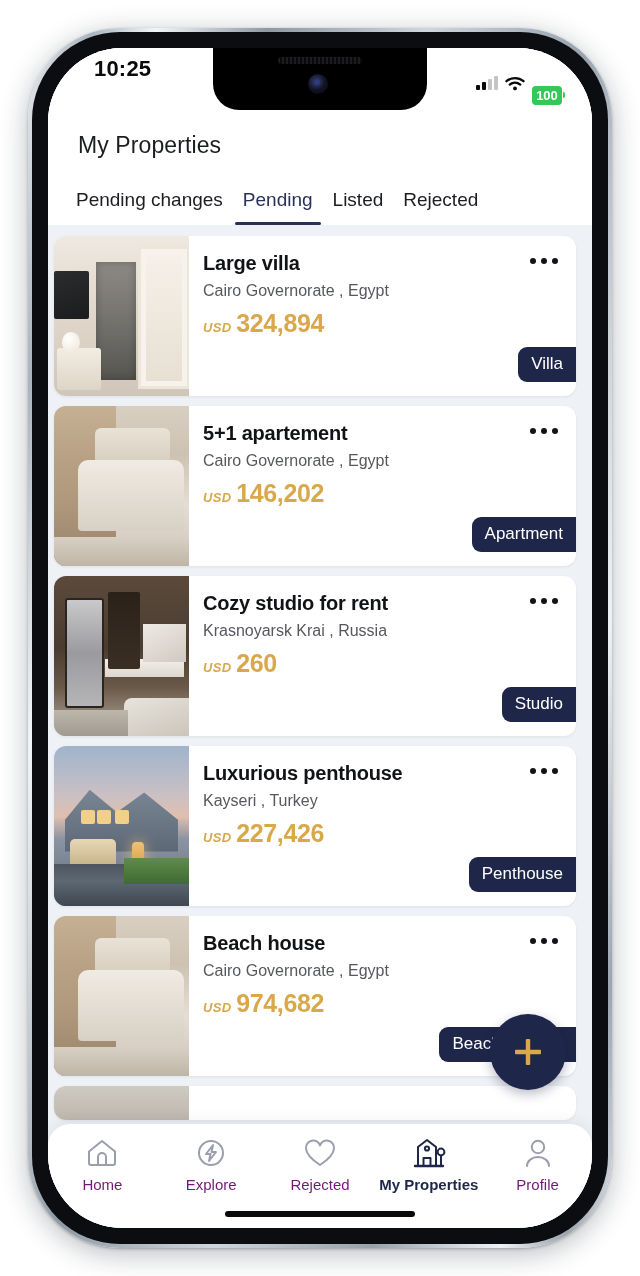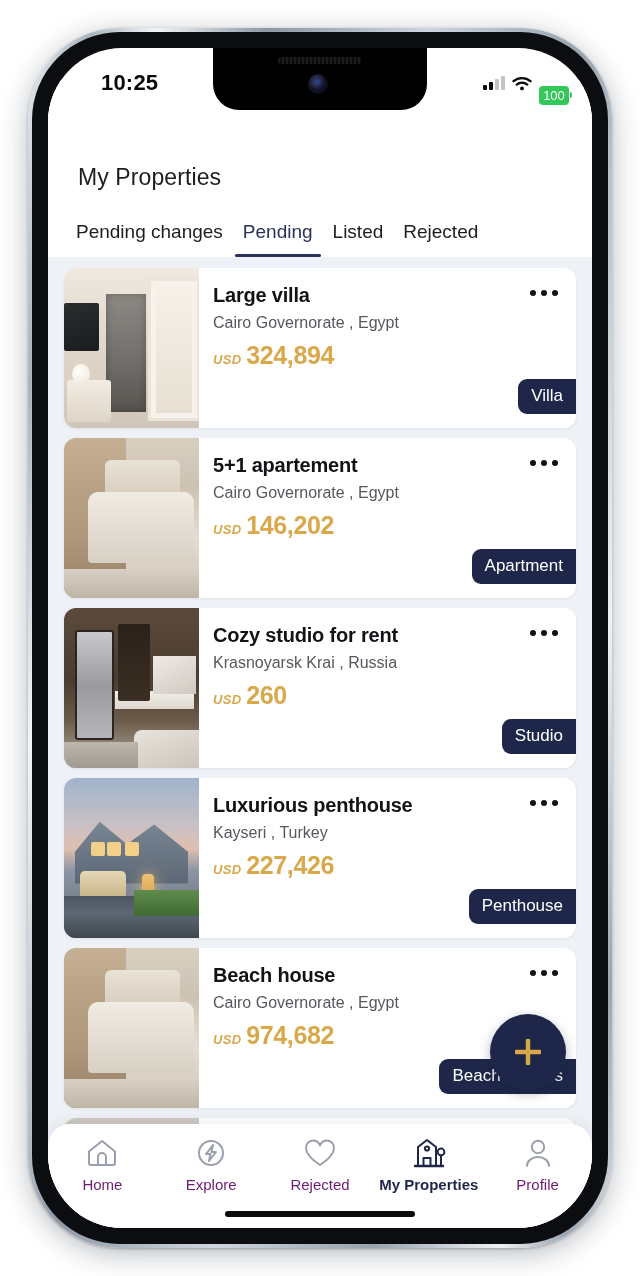--- a/index.html
+++ b/index.html
@@ -55,59 +55,59 @@
     width:20px; height:20px; border-radius:50%;
     background:radial-gradient(circle at 42% 38%,#2a2f52 0 22%,#111427 48%,#050609 100%);
   }
   .notch .cam:after{
     content:""; position:absolute; left:6px; top:5px; width:6px; height:6px;
     border-radius:50%; background:#2f3d86; opacity:.85;
   }
 
   
   .statusbar{
-    position:absolute; left:11px; top:0; width:100%; height:62px; z-index:50;
-    display:flex; align-items:center; justify-content:space-between;
+    position:absolute; left:4px; top:0; width:100%; height:62px; z-index:50;
+    display:flex; justify-content:space-between;
     padding:0 34px 0 42px; color:#0a0a0a;
   }
   .sb-time{ font-size:22px; font-weight:bold; letter-spacing:.2px; margin-top:8px; }
   .sb-right{ display:flex; align-items:center; gap:7px; margin-top:8px; }
   .sig{ display:flex; align-items:flex-end; gap:2px; height:14px; }
   .sig i{ width:4px; background:#0a0a0a; border-radius:1px; display:block; }
   .sig i:nth-child(1){height:5px}
   .sig i:nth-child(2){height:8px}
   .sig i:nth-child(3){height:11px;background:#c2c4c8}
   .sig i:nth-child(4){height:14px;background:#c2c4c8}
   .batt{
     position:relative; background:#34c759; color:#fff;
-    font-size:13px; font-weight:normal; line-height:1;
+    font-size:13px; font-weight:bold; line-height:1;
     padding:3px 4px 3px 4px; border-radius:4px; min-width:30px; text-align:center;margin-top:24px;
   }
   .batt:after{ content:""; position:absolute; right:-3px; top:6px; width:2px; height:6px; background:#34c759; border-radius:0 2px 2px 0; }
 
   
-  .app{ position:absolute; inset:0; background:#eef1f5; display:flex; flex-direction:column;margin-top:32px; }
+  .app{ position:absolute; inset:0; background:#eef1f5; display:flex; flex-direction:column; }
   .app-top{ background:#fff; padding-top:62px; flex:0 0 auto; }
   .page-title{ font-size:23px; color:#1b1d21; padding:22px 0 24px 30px; letter-spacing:.1px; }
 
   .tabs{ display:flex; align-items:flex-end; padding:0 18px;text-align:right; }
   .tab{
     position:relative; padding:6px 10px 14px; font-size:19px; color:#1b1d21;
     flex:0 0 auto; white-space:nowrap;
   }
   .tabs .tab:nth-child(1){ margin-left:0; }
   .tab.active{ color:#2a3158; }
   .tab.active .ul{
     position:absolute; left:2px; right:2px; bottom:0; height:3px;
     background:#2a3158; border-radius:2px;
   }
 
   .list{
     flex:1 1 auto; position:relative; overflow:hidden;
-    padding:11px 16px 0 16px; background:#eef1f5;
+    padding:11px 16px 0 6px; background:#eef1f5;
   }
 
   .card{
     position:relative; display:flex; background:#fff;
     border-radius:12px; margin-bottom:10px; height:160px;
     box-shadow:0 1px 3px rgba(25,35,60,.07);
     overflow:hidden;
   }
   .thumb{ flex:0 0 135px; position:relative; overflow:hidden; }
   .card-body{ flex:1 1 auto; position:relative; padding:16px 16px 0 14px; }

